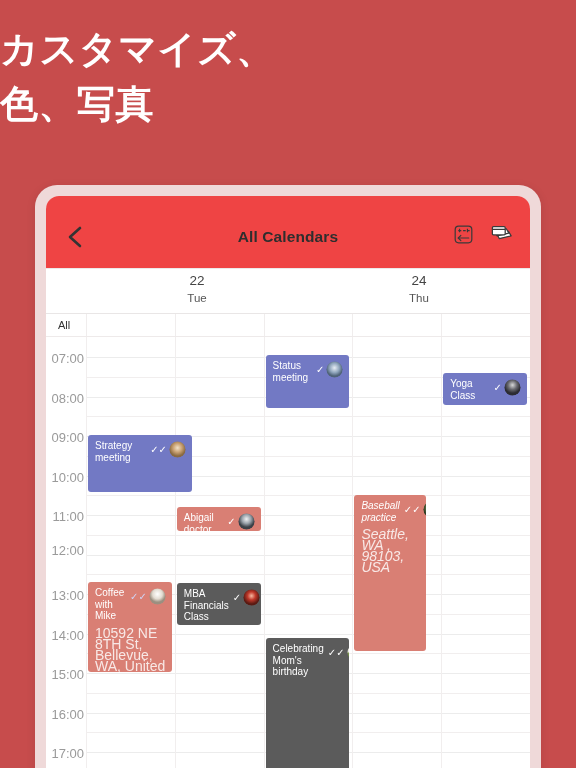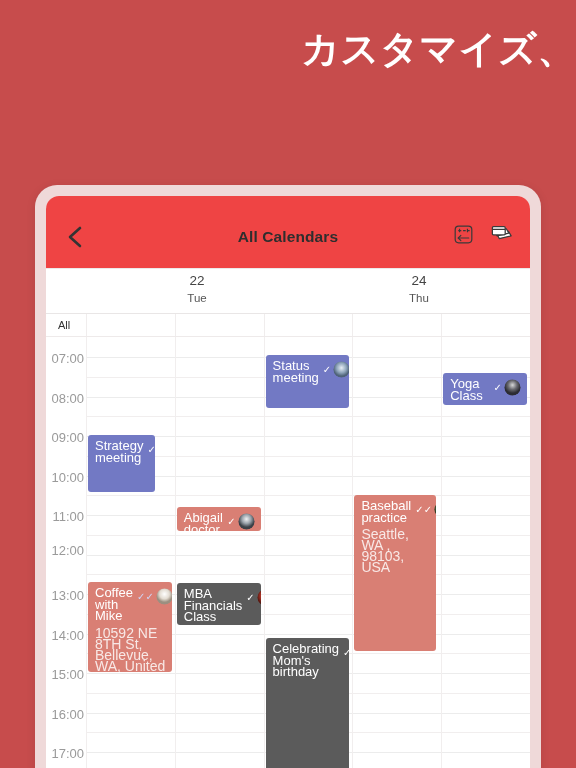--- a/index.html
+++ b/index.html
@@ -14,21 +14,21 @@
     font-family: "Liberation Sans", "DejaVu Sans", sans-serif;
     -webkit-font-smoothing: antialiased;
   }
 
   
   .headline {
     position: absolute;
     top: 22px;
     left: 0;
     width: 576px;
-    text-align: right;
+    text-align: left;
     color: #ffffff;
     font-size: 38px;
     font-weight: bold;
     line-height: 1.45;
     letter-spacing: 0.5px;
   }
   .headline .l1 { display: block; }
   .headline .l2 { display: block; }
 
   
@@ -188,21 +188,21 @@
     color: #ffffff;
     cursor: pointer;
   }
   .event .ev-head {
     display: flex;
     align-items: flex-start;
     justify-content: space-between;
     gap: 4px;
   }
   .ev-title {
-    font-size: 13px;
+    font-size: 10px;
     line-height: 11.5px;
     font-weight: normal;
     color: #fff;
     flex: 1 1 auto;
     word-wrap: break-word;
   }
   .ev-badges {
     display: flex;
     align-items: center;
     gap: 2px;
@@ -228,20 +228,21 @@
     color: rgba(255,255,255,0.82);
     margin-top: 6px;
     word-wrap: break-word;
   }
 </style>
 </head>
 <body>
 
 <div class="headline">
   <span class="l1">カスタマイズ、</span>
+  <span class="l2">色、写真</span>
 </div>
 
 <div class="device">
   <div class="screen">
 
     <div class="navbar">
       <div class="nav-back">
         <svg width="22" height="26" viewBox="0 0 22 26" aria-hidden="true">
           <polyline points="16,4 6,13 16,22" fill="none" stroke="#333333" stroke-width="2.6" stroke-linecap="round" stroke-linejoin="round"></polyline>
         </svg>
@@ -350,32 +351,32 @@
             <div class="ev-head">
               <div class="ev-title">Yoga Class</div>
               <div class="ev-badges">
                 <span class="ev-check">✓</span>
                 <svg class="avatar" viewBox="0 0 20 20" width="17" height="17">
                   <circle cx="10" cy="10" r="9.5" fill="url(#av-dark)"></circle>
                 </svg>
               </div>
             </div>
           </div>
-          <div class="event" style="background: rgb(114, 121, 196); left: 2px; width: 67px; top: 98px; height: 57px;">
+          <div class="event" style="background: rgb(114, 121, 196); left: 2px; width: 104px; top: 98px; height: 57px;">
             <div class="ev-head">
               <div class="ev-title">Strategy meeting</div>
               <div class="ev-badges">
                 <span class="ev-check">✓✓</span>
                 <svg class="avatar" viewBox="0 0 20 20" width="17" height="17">
                   <circle cx="10" cy="10" r="9.5" fill="url(#av-tan)"></circle>
                 </svg>
               </div>
             </div>
           </div>
-          <div class="event" style="background: rgb(217, 127, 116); left: 268.4px; width: 82px; top: 158px; height: 156px;">
+          <div class="event" style="background: rgb(217, 127, 116); left: 268.4px; width: 72px; top: 158px; height: 156px; font-style: italic;">
             <div class="ev-head">
               <div class="ev-title">Baseball practice</div>
               <div class="ev-badges">
                 <span class="ev-check">✓✓</span>
                 <svg class="avatar" viewBox="0 0 20 20" width="17" height="17">
                   <circle cx="10" cy="10" r="9.5" fill="url(#av-green)"></circle>
                 </svg>
               </div>
             </div>
             <div class="ev-loc">Seattle, WA , 98103, USA</div>

